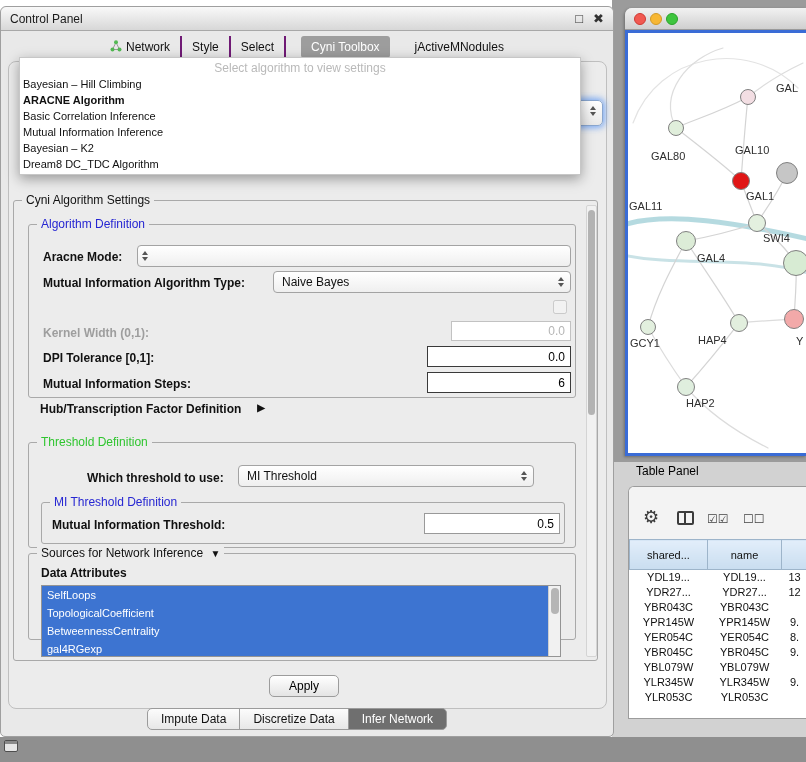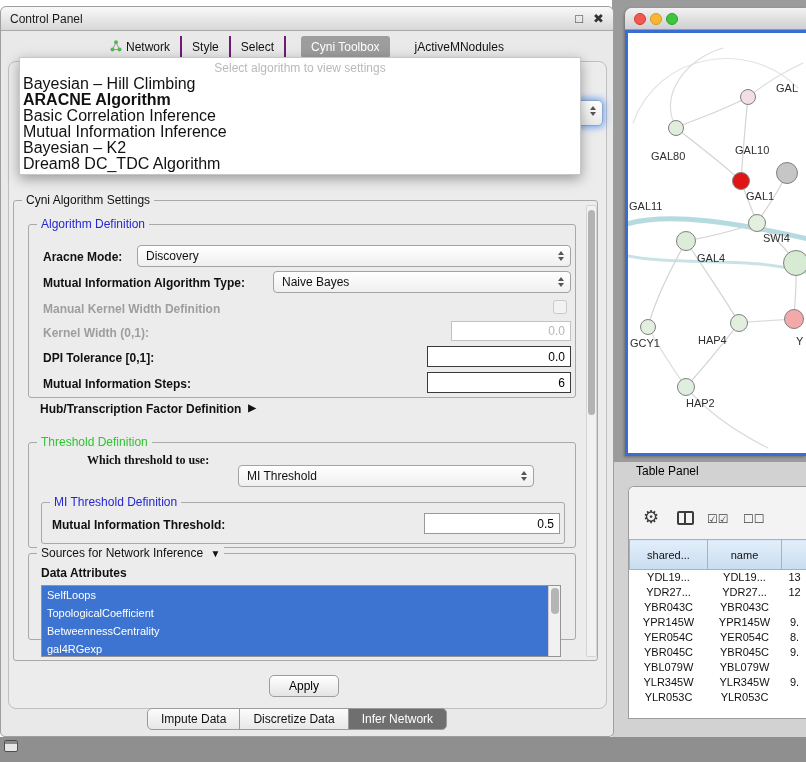--- a/index.html
+++ b/index.html
@@ -23,21 +23,21 @@
 .tab:last-child { border-right:none; }
 .tab.selected { background:#9d9d9d; color:#fff; border-radius:3px; border-right:none; margin:0 15px; }
 
 #cp-content { position:absolute; left:7px; top:54px; width:599px; height:648px; background:#ececec; border:1px solid #bfbfbf; border-radius:8px; }
 
 
 #algo-combo-fragment { position:absolute; left:556px; top:93px; width:46px; height:26px; border:1px solid #89a6cf; border-radius:5px; background:linear-gradient(#ffffff,#e8e8e8); box-shadow:0 0 6px 2px rgba(90,150,245,.75); z-index:30; }
 #algo-combo-fragment .carr { position:absolute; right:6px; top:5px; display:flex; flex-direction:column; gap:2px; align-items:center; }
 #algo-popup { position:absolute; left:18px; top:50px; width:562px; height:118px; background:#fff; border:1px solid #c7c7c7; box-shadow:0 4px 12px rgba(0,0,0,.35); z-index:40; }
 .ph { text-align:center; color:#b9b9b9; padding-top:3px; height:18px; font-size:12px; }
-.pitem { height:16px; line-height:16px; padding-left:3px; font-size:16px; white-space:nowrap; }
+.pitem { height:16px; line-height:16px; padding-left:3px; font-size:11px; white-space:nowrap; }
 .pitem.bold { font-weight:bold; }
 
 
 .group { position:absolute; border:1px solid #a9a9a9; border-radius:3px; }
 .glegend { position:absolute; top:-8px; left:8px; background:#ececec; padding:0 4px; font-size:12px; white-space:nowrap; }
 .lg-blue { color:#2626d2; }
 .lg-green { color:#2fc52f; }
 
 .lbl { position:absolute; font-weight:bold; font-size:12px; white-space:nowrap; }
 .lbl.dim { color:#9e9e9e; }
@@ -46,21 +46,21 @@
 .combo .ctxt { flex:1; padding-left:8px; font-size:12px; white-space:nowrap; overflow:hidden; }
 .carrbox { width:16px; display:flex; flex-direction:column; align-items:center; justify-content:center; gap:2px; padding-right:3px; }
 .tri-up { width:0; height:0; border-left:3.5px solid transparent; border-right:3.5px solid transparent; border-bottom:4px solid #555; }
 .tri-dn { width:0; height:0; border-left:3.5px solid transparent; border-right:3.5px solid transparent; border-top:4px solid #555; }
 
 .tf { position:absolute; font-family:"Liberation Sans",sans-serif; font-size:12px; text-align:right; border:1px solid #999; background:#fff; padding:0 5px; }
 .tf.strong { border:1.6px solid #3a3a3a; }
 .tf.dim { color:#b5b5b5; border-color:#c2c2c2; }
 .cb { position:absolute; width:14px; height:14px; }
 
-.hub-row { position:absolute; display:flex; gap:7px; font-weight:bold; font-size:12px; }
+.hub-row { position:absolute; display:flex; gap:16px; font-weight:bold; font-size:12px; }
 .exp-arrow { font-size:10px; color:#111; }
 
 .listbox { position:absolute; background:#fff; border:1px solid #949494; overflow:hidden; }
 .litem { height:18px; line-height:18px; background:#3d74d1; color:#fff; font-size:11px; padding-left:5px; white-space:nowrap; }
 .lscroll { position:absolute; right:0; top:0; bottom:0; width:12px; background:#f1f1f1; border-left:1px solid #cfcfcf; }
 .lthumb { position:absolute; left:2px; top:2px; width:8px; height:26px; background:#b5b5b5; border-radius:4px; }
 .vscroll { position:absolute; width:11px; background:#f1f1f1; border:1px solid #d4d4d4; border-radius:2px; }
 .vthumb { position:absolute; left:1px; width:7px; background:#b3b3b3; border-radius:4px; }
 
 #apply { position:absolute; left:268px; top:668px; width:70px; height:22px; border:1px solid #9c9c9c; border-radius:5px; background:linear-gradient(#ffffff,#e4e4e4); font:12px "Liberation Sans",sans-serif; }
@@ -158,58 +158,56 @@
   </div>
 
   <div class="group" id="main-group" style="left:12px; top:193px; width:585px; height:461px;">
     <span class="glegend">Cyni Algorithm Settings</span>
 
     <div class="group" style="left:14px; top:23px; width:548px; height:174px;">
       <span class="glegend lg-blue">Algorithm Definition</span>
 
       <span class="lbl" style="left:14px; top:25px;">Aracne Mode:</span>
       <div class="combo" style="left:108px; top:20px; width:434px;">
-        <span class="ctxt">Discovery</span>
         <span class="carrbox">
             <i class="tri-up"></i>
             <i class="tri-dn"></i>
           </span>
       </div>
 
       <span class="lbl" style="left:14px; top:51px;">Mutual Information Algorithm Type:</span>
       <div class="combo" style="left:244px; top:46px; width:298px;">
         <span class="ctxt">Naive Bayes</span>
         <span class="carrbox">
             <i class="tri-up"></i>
             <i class="tri-dn"></i>
           </span>
       </div>
 
-      <span class="lbl dim" style="left:14px; top:77px;">Manual Kernel Width Definition</span>
       <input type="checkbox" class="cb" style="left: 524px; top: 75px;" disabled="">
 
       <span class="lbl dim" style="left:14px; top:101px;">Kernel Width (0,1):</span>
       <input class="tf dim" style="left: 422px; top: 96px; width: 120px; height: 20px;" disabled="" value="0.0">
 
       <span class="lbl" style="left:14px; top:126px;">DPI Tolerance [0,1]:</span>
       <input class="tf strong" style="left: 398px; top: 121px; width: 144px; height: 21px;" value="0.0">
 
       <span class="lbl" style="left:14px; top:152px;">Mutual Information Steps:</span>
       <input class="tf strong" style="left: 398px; top: 147px; width: 144px; height: 21px;" value="6">
     </div>
 
     <div class="hub-row" style="left:26px; top:201px;">
       <span>Hub/Transcription Factor Definition</span>
       <span class="exp-arrow">▶</span>
     </div>
 
     <div class="group" style="left:14px; top:231px; width:548px; height:106px;margin-top:10px;">
       <span class="glegend lg-green">Threshold Definition</span>
 
-      <span class="lbl" style="left:58px; top:10px;font-family:Liberation Serif, serif;">Which threshold to use:</span>
+      <span class="lbl" style="left:58px; top:28px;">Which threshold to use:</span>
       <div class="combo" style="left:209px; top:22px; width:296px;">
         <span class="ctxt">MI Threshold</span>
         <span class="carrbox">
             <i class="tri-up"></i>
             <i class="tri-dn"></i>
           </span>
       </div>
 
       <div class="group" style="left:12px; top:59px; width:524px; height:42px;">
         <span class="glegend lg-blue">MI Threshold Definition</span>

